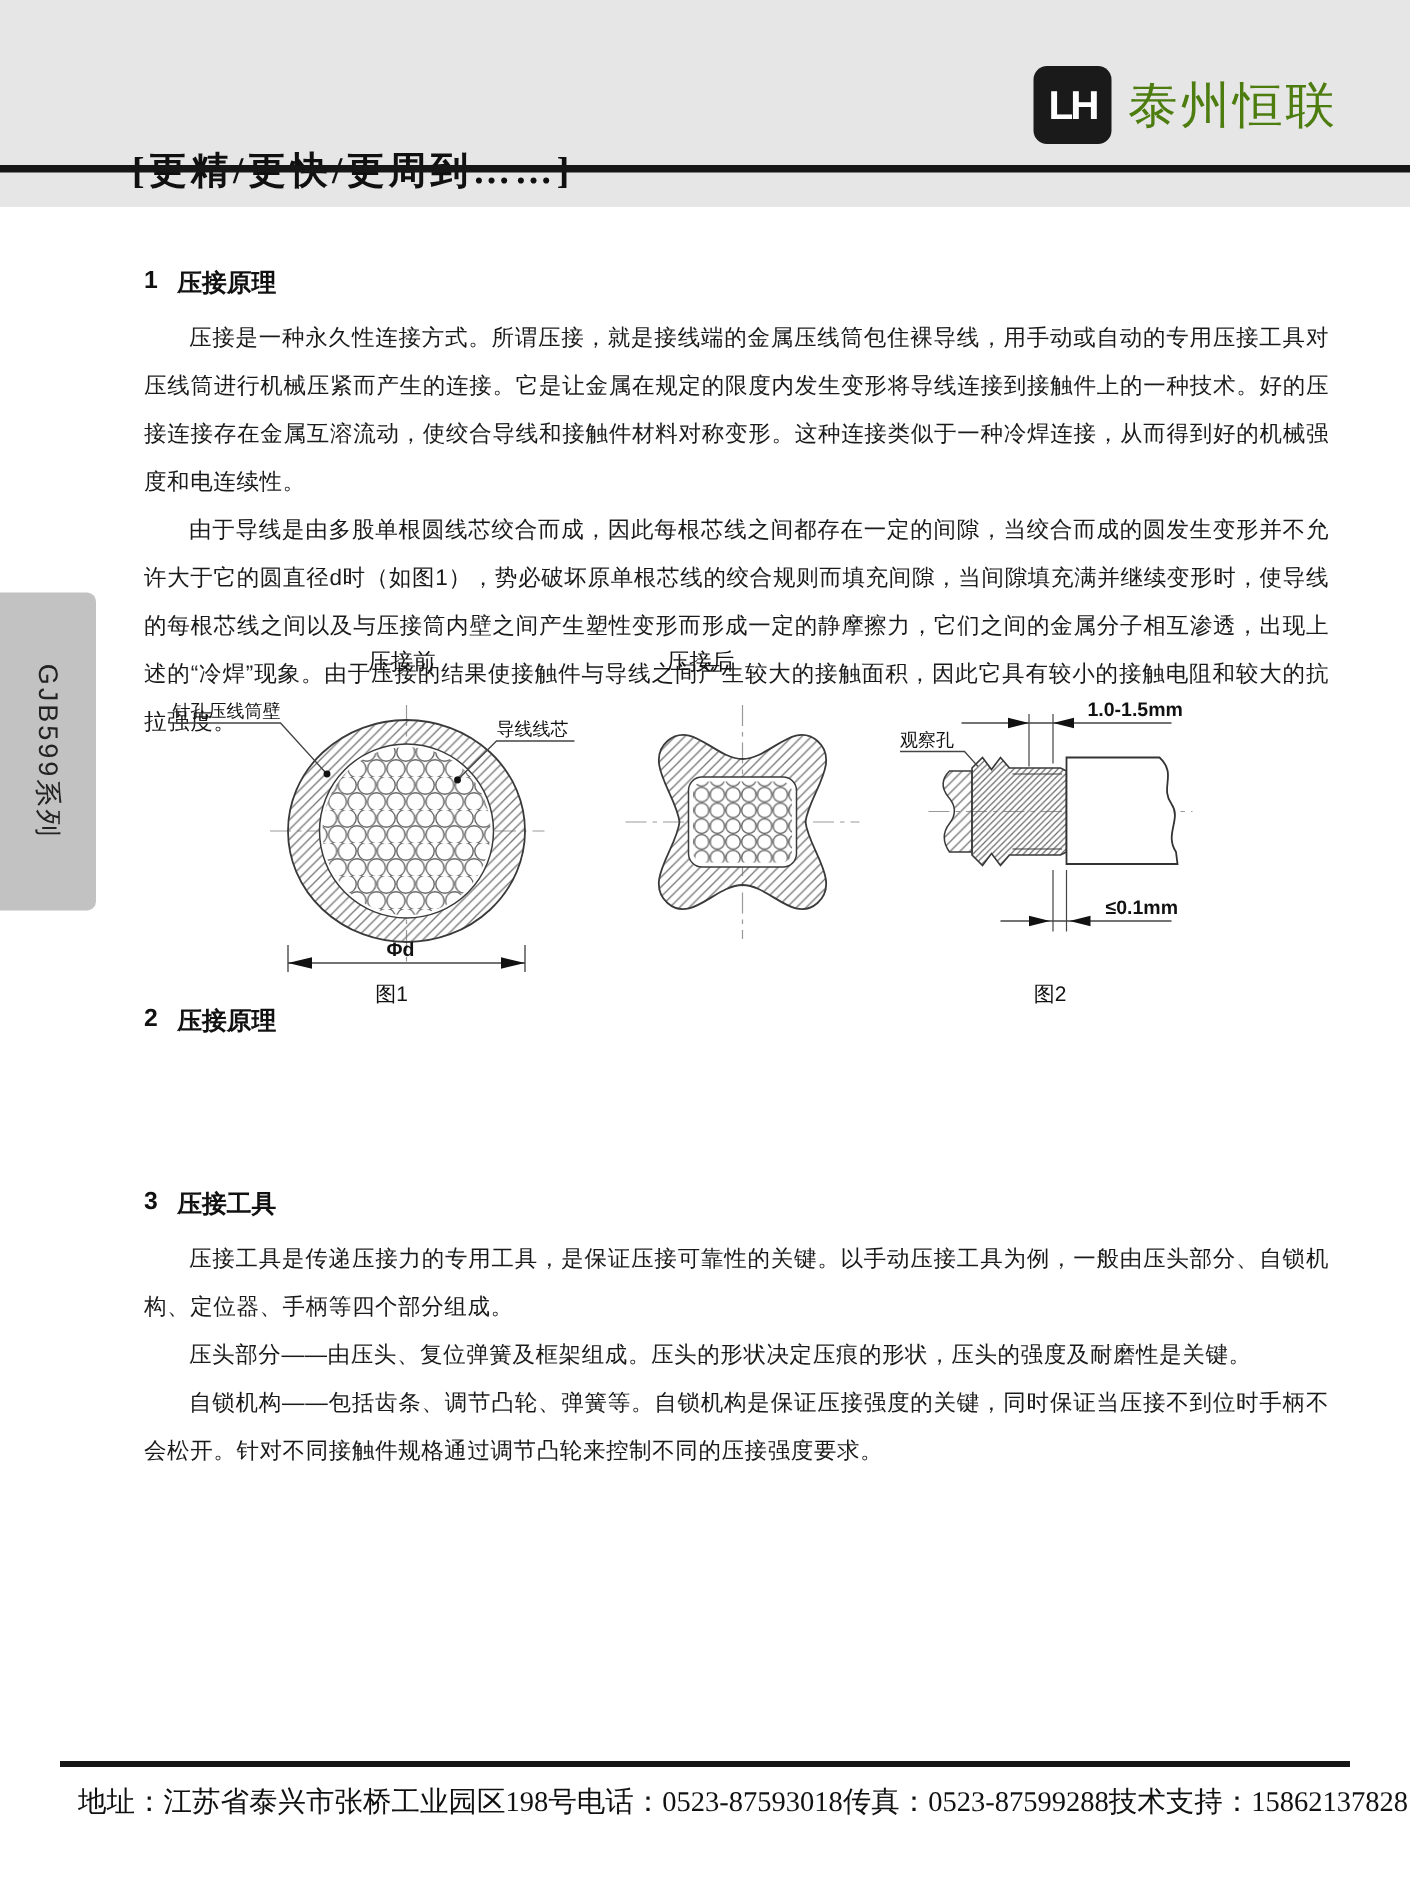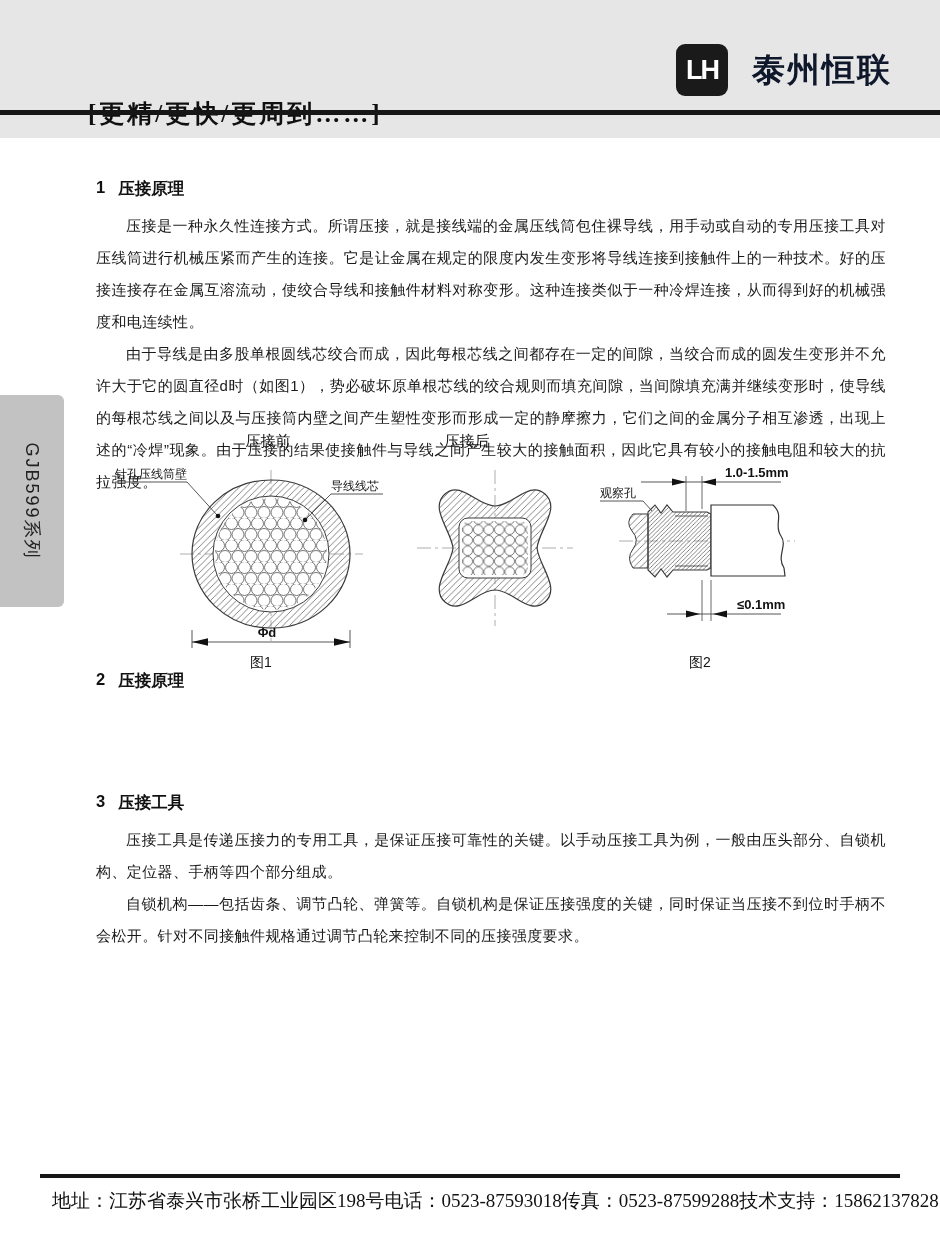--- a/index.html
+++ b/index.html
@@ -4,26 +4,26 @@
 <style>
   html,body{margin:0;padding:0;}
   body{width:940px;height:1259px;position:relative;background:#fdfdfd;
        font-family:"Liberation Sans","DejaVu Sans",sans-serif;color:#1a1a1a;}
   .page{position:absolute;inset:0;overflow:hidden;background:#ffffff;}
 
   
   .band{position:absolute;left:0;top:0;width:940px;height:138px;background:#e6e6e6;}
   .tagline{position:absolute;left:88px;bottom:8px;font-family:"Liberation Serif","DejaVu Serif",serif;
            font-weight:bold;font-size:25px;letter-spacing:3px;color:#101010;}
-  .logo{position:absolute;right:48px;top:44px;display:flex;align-items:center;gap:24px;}
+  .logo{position:absolute;right:48px;top:44px;display:flex;align-items:center;gap:11px;}
   .logo-mark{width:52px;height:52px;background:#1a1a1a;border-radius:9px;display:flex;
              align-items:center;justify-content:center;}
   .logo-mark span{color:#ffffff;font-weight:bold;font-size:27px;letter-spacing:-2px;
                   font-family:"Liberation Sans",sans-serif;}
-  .logo-text{font-size:33px;font-weight:700;letter-spacing:2px;color:#0f172a;}
+  .logo-text{font-size:33px;font-weight:400;letter-spacing:2px;color:#4d7c0f;}
   .rule-top{position:absolute;left:0;top:110px;width:940px;height:5px;background:#161616;}
   .rule-bottom{position:absolute;left:40px;top:1174px;width:860px;height:4px;background:#161616;}
 
   
   .series-tab{position:absolute;left:0;top:395px;width:64px;height:212px;background:#c2c2c2;
               border-radius:0 6px 6px 0;}
   .series-tab span{position:absolute;left:50%;top:50%;transform:translate(-50%,-50%) rotate(90deg);
                    white-space:nowrap;font-size:18px;font-weight:500;color:#222;letter-spacing:2px;}
 
   
@@ -164,20 +164,21 @@
       <span>压接原理</span>
     </h2>
   </section>
 
   <section class="sec" style="top:792px">
     <h2>
       <span>3</span>
       <span>压接工具</span>
     </h2>
     <p>压接工具是传递压接力的专用工具，是保证压接可靠性的关键。以手动压接工具为例，一般由压头部分、自锁机构、定位器、手柄等四个部分组成。</p>
+    <p>压头部分——由压头、复位弹簧及框架组成。压头的形状决定压痕的形状，压头的强度及耐磨性是关键。</p>
     <p>自锁机构——包括齿条、调节凸轮、弹簧等。自锁机构是保证压接强度的关键，同时保证当压接不到位时手柄不会松开。针对不同接触件规格通过调节凸轮来控制不同的压接强度要求。</p>
   </section>
 
   <div class="rule-bottom"></div>
   <footer class="footer">
     <span><span>地址：</span><span>江苏省泰兴市张桥工业园区198号</span></span>
     <span><span>电话：</span><span>0523-87593018</span></span>
     <span><span>传真：</span><span>0523-87599288</span></span>
     <span><span>技术支持：</span><span>15862137828</span></span>
   </footer>

